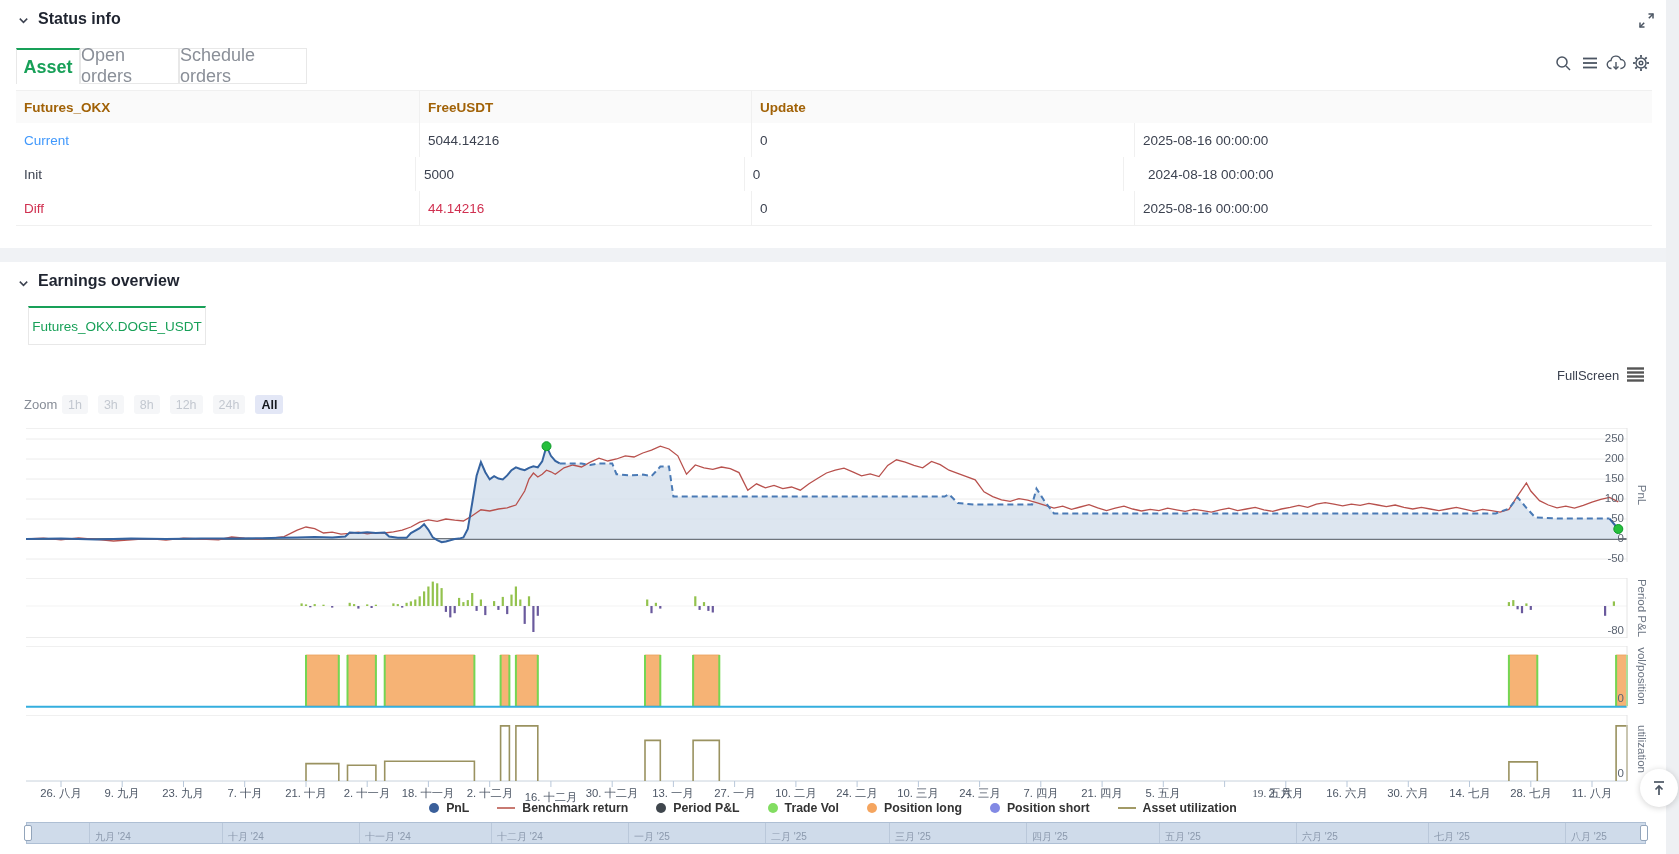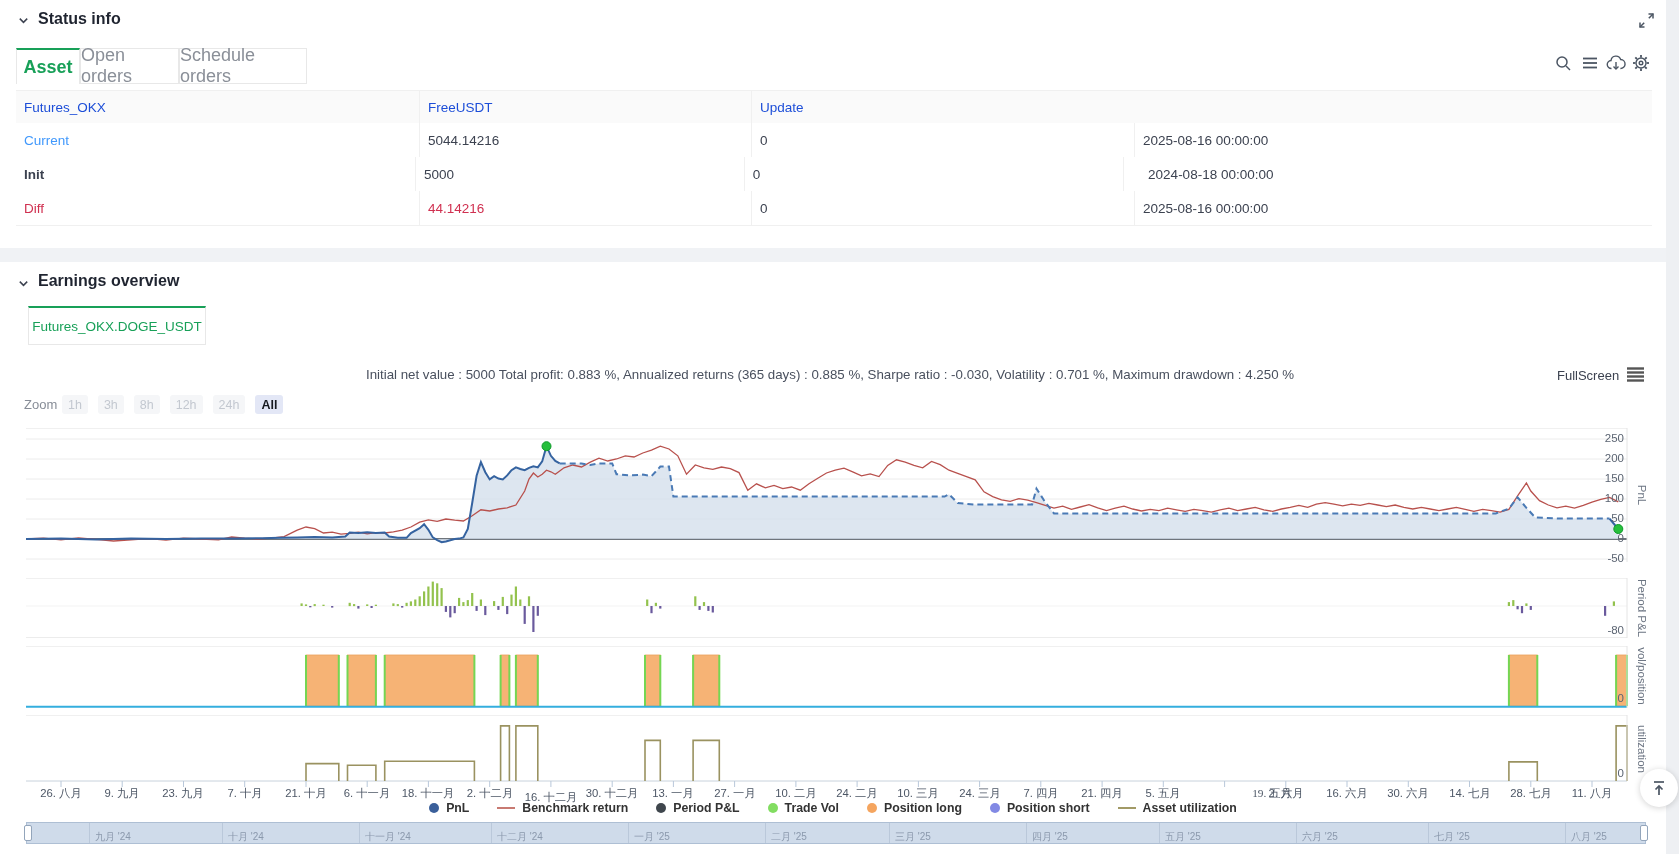--- a/index.html
+++ b/index.html
@@ -9,21 +9,21 @@
   .chev{width:13px;height:13px;}
   
   .tab{box-sizing:border-box;height:36px;display:flex;align-items:center;justify-content:center;
        font-size:18px;border:1px solid #e8e8e8;background:#fff;color:#8a8f98;cursor:pointer;}
   .tab.active{border-top:2px solid #18a058;color:#18a058;font-weight:bold;border-bottom:none;}
   
   .thead{background:#fafafa;border-top:1px solid #f0f0f0;border-bottom:1px solid #f0f0f0;display:flex;}
   .trow{border-bottom:1px solid #f0f0f0;display:flex;background:#fff;}
   .tc{box-sizing:border-box;padding:0 8px;display:flex;align-items:center;font-size:13.5px;color:#3c4250;border-right:1px solid #f0f0f0;}
   .tc:last-child{border-right:none;}
-  .th{font-weight:normal;color:#1d4ed8;}
+  .th{font-weight:bold;color:#a16207;}
   .link-blue{color:#4098fc;cursor:pointer;}
   .val-red{color:#d03050;}
   .divband{background:#f0f2f5;}
   
   .etab{box-sizing:border-box;border:1px solid #e8e8e8;border-top:2px solid #18a058;background:#fff;
         display:flex;align-items:center;justify-content:center;font-size:13.5px;color:#18a058;cursor:pointer;}
   .stats{font-size:13.3px;color:#49505e;text-align:center;}
   .fsbtn{font-size:13px;color:#3c4250;cursor:pointer;}
   .zoomlbl{font-size:13px;color:#878d97;}
   .zbtn{box-sizing:border-box;display:inline-flex;align-items:center;justify-content:center;height:19px;
@@ -112,21 +112,21 @@
   </div>
   <div class="abs trow" style="left:16px;top:123px;width:1636px;height:34px;">
     <div class="tc" style="width:404px;">
         <span class="link-blue">Current</span>
       </div>
     <div class="tc" style="width:332px;">5044.14216</div>
     <div class="tc" style="width:383px;">0</div>
     <div class="tc" style="width:517px;">2025-08-16 00:00:00</div>
   </div>
   <div class="abs trow" style="left:16px;top:157px;width:1636px;height:34px;">
-    <div class="tc" style="width:404px;font-weight:bold;">Init</div>
+    <div class="tc" style="width:404px;">Init</div>
     <div class="tc" style="width:332px;">5000</div>
     <div class="tc" style="width:383px;">0</div>
     <div class="tc" style="width:517px;margin-left:16px;">2024-08-18 00:00:00</div>
   </div>
   <div class="abs trow" style="left:16px;top:191px;width:1636px;height:34px;">
     <div class="tc val-red" style="width:404px;">Diff</div>
     <div class="tc val-red" style="width:332px;text-align:right;">44.14216</div>
     <div class="tc" style="width:383px;">0</div>
     <div class="tc" style="width:517px;">2025-08-16 00:00:00</div>
   </div>
@@ -137,21 +137,20 @@
 
   <div class="abs" style="left:17px;top:277px;">
     <svg class="chev" viewBox="0 0 14 14">
         <polyline points="3,5 7,9 11,5" fill="none" stroke="#3c4250" stroke-width="1.6"></polyline>
       </svg>
   </div>
   <div class="abs section-title" style="left:38px;top:272px;">Earnings overview</div>
 
   <div class="abs etab" style="left:28px;top:306px;width:178px;height:39px;">Futures_OKX.DOGE_USDT</div>
 
-  <div class="abs stats" style="left:200px;top:367px;width:1260px;">Initial net value : 5000 Total profit: 0.883 %, Annualized returns (365 days) : 0.885 %, Sharpe ratio : -0.030, Volatility : 0.701 %, Maximum drawdown : 4.250 %</div>
 
   <div class="abs fsbtn" style="left:1557px;top:368px;">FullScreen</div>
   <div class="abs icon" style="left:1626px;top:366px;">
     <svg width="19" height="17" viewBox="0 0 19 17" stroke="#555" stroke-width="2.4">
         <line x1="1" y1="2.5" x2="18" y2="2.5"></line>
         <line x1="1" y1="6.5" x2="18" y2="6.5"></line>
         <line x1="1" y1="10.5" x2="18" y2="10.5"></line>
         <line x1="1" y1="14.5" x2="18" y2="14.5"></line>
       </svg>
   </div>
@@ -341,21 +340,21 @@
       <div class="abs axis-name" style="left:1648px;top:640px;width:72px;">vol/position</div>
       <div class="abs axis-name" style="left:1648px;top:712px;width:74px;">utilization</div>
     </div>
 
   <div id="xlabels">
       <div class="abs xlab" style="left:26px;top:786px;width:70px;">26. 八月</div>
       <div class="abs xlab" style="left:87px;top:786px;width:70px;">9. 九月</div>
       <div class="abs xlab" style="left:148px;top:786px;width:70px;">23. 九月</div>
       <div class="abs xlab" style="left:210px;top:786px;width:70px;">7. 十月</div>
       <div class="abs xlab" style="left:271px;top:786px;width:70px;">21. 十月</div>
-      <div class="abs xlab" style="left:332px;top:786px;width:70px;">6. 十一月</div>
+      <div class="abs xlab" style="left:332px;top:786px;width:70px;">2. 十一月</div>
       <div class="abs xlab" style="left:393px;top:786px;width:70px;">18. 十一月</div>
       <div class="abs xlab" style="left:455px;top:786px;width:70px;">2. 十二月</div>
       <div class="abs xlab" style="left:516px;top:790px;width:70px;text-align:center;">16. 十二月</div>
       <div class="abs xlab" style="left:577px;top:786px;width:70px;">30. 十二月</div>
       <div class="abs xlab" style="left:638px;top:786px;width:70px;">13. 一月</div>
       <div class="abs xlab" style="left:700px;top:786px;width:70px;">27. 一月</div>
       <div class="abs xlab" style="left:761px;top:786px;width:70px;">10. 二月</div>
       <div class="abs xlab" style="left:822px;top:786px;width:70px;">24. 二月</div>
       <div class="abs xlab" style="left:883px;top:786px;width:70px;">10. 三月</div>
       <div class="abs xlab" style="left:945px;top:786px;width:70px;">24. 三月</div>

